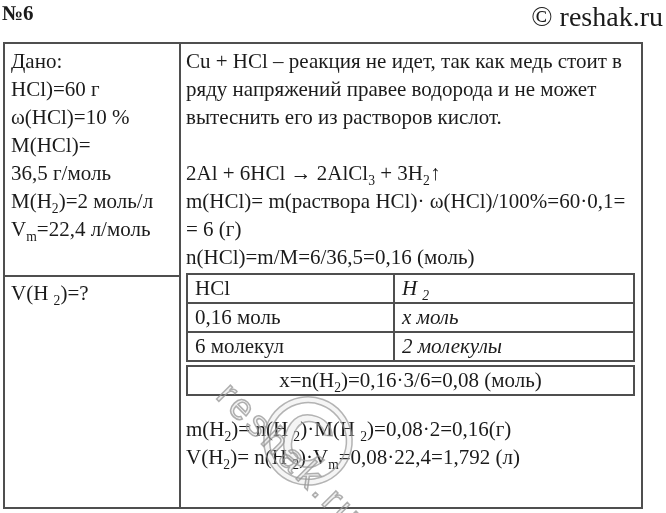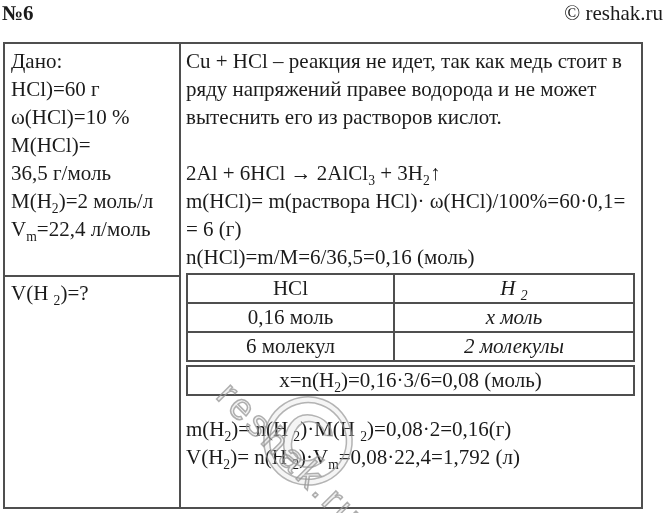--- a/index.html
+++ b/index.html
@@ -8,21 +8,21 @@
     font-family:"Liberation Serif", serif;
     color:#1b1b1b;
     position:relative;
     font-size:21px;
   }
   .header {
     display:flex; justify-content:space-between; align-items:flex-start;
     padding:1px 3px 0 2px; height:40px;
   }
   .probnum { font-weight:bold; font-size:21px; }
-  .copy { font-size:21px; }
+  .copy { font-size:28px; }
 
   .sheet {
     position:absolute; left:3px; top:42px; width:640px; height:467px;
     border:2px solid #4f4f4f;
     display:flex;
   }
   .col-left {
     width:176px; border-right:2px solid #4f4f4f;
     display:flex; flex-direction:column;
   }
@@ -31,21 +31,21 @@
   .ln { line-height:28px; white-space:nowrap; }
 
   .col-right { flex:1; padding:3px 6px 0 5px; display:flex; flex-direction:column; }
   .para { line-height:28px; margin-bottom:28px; }
 
   .ratio {
     width:100%; border:2px solid #4f4f4f; margin-top:2px;
   }
   .rrow { display:flex; border-bottom:2px solid #4f4f4f; }
   .rrow:last-child { border-bottom:none; }
-  .rcell { padding:0 7px; line-height:27px; white-space:nowrap;text-align:center; }
+  .rcell { padding:0 7px; line-height:27px; white-space:nowrap; }
   .c1 { width:46.5%; border-right:2px solid #4f4f4f; }
   .c2 { flex:1;font-style:italic; }
   .rfooter {
     width:100%; border:2px solid #4f4f4f; margin-top:3px; margin-bottom:19px;
     padding:0 7px; line-height:27px; white-space:nowrap;text-align:center;
   }
   sub { font-size:0.65em; line-height:0; }
 
   .watermark { position:absolute; left:200px; top:362px; width:270px; height:150px;
     pointer-events:none; z-index:6; }

